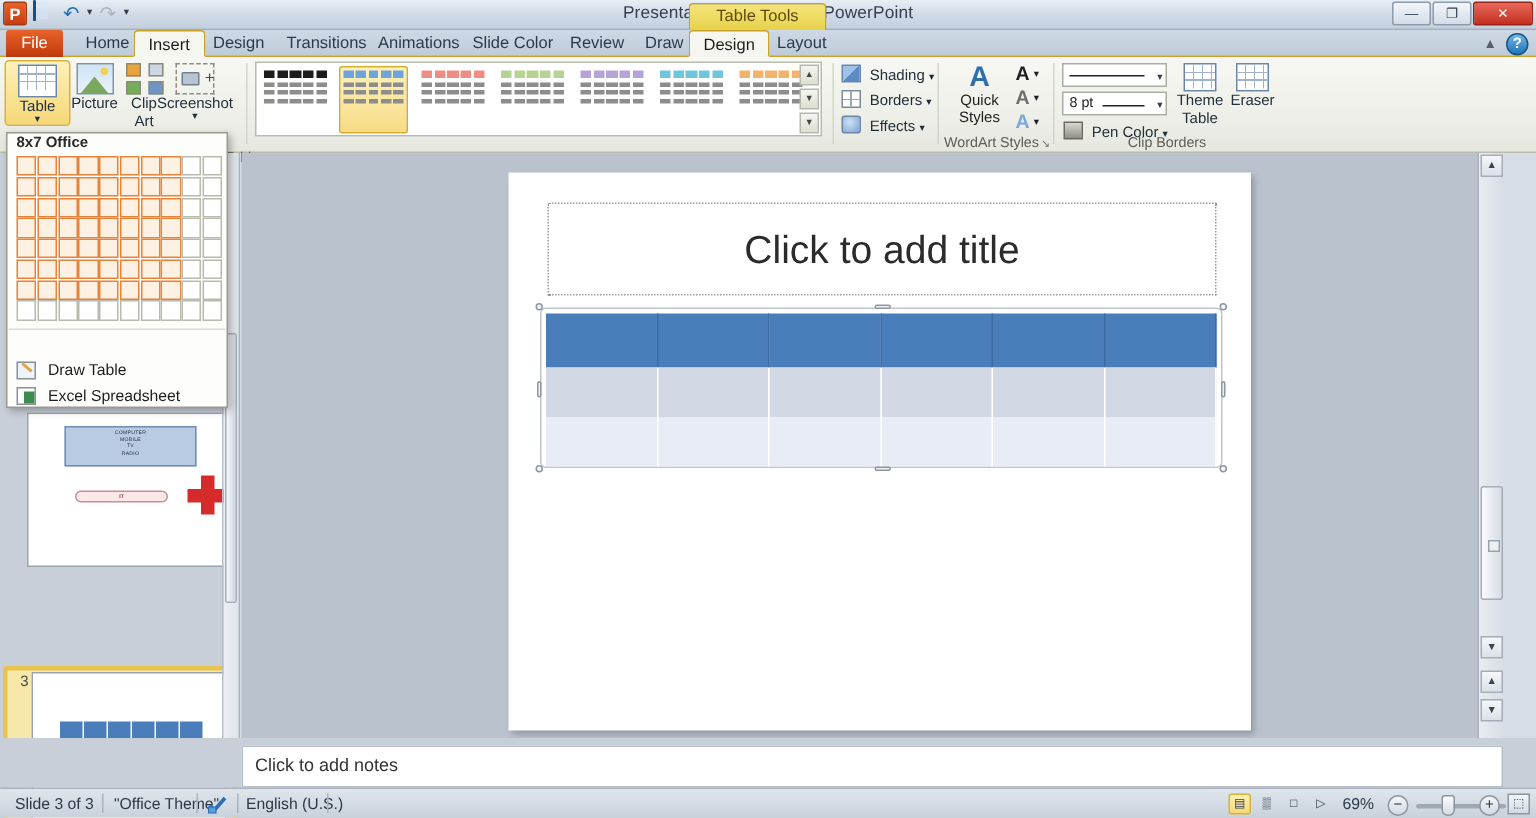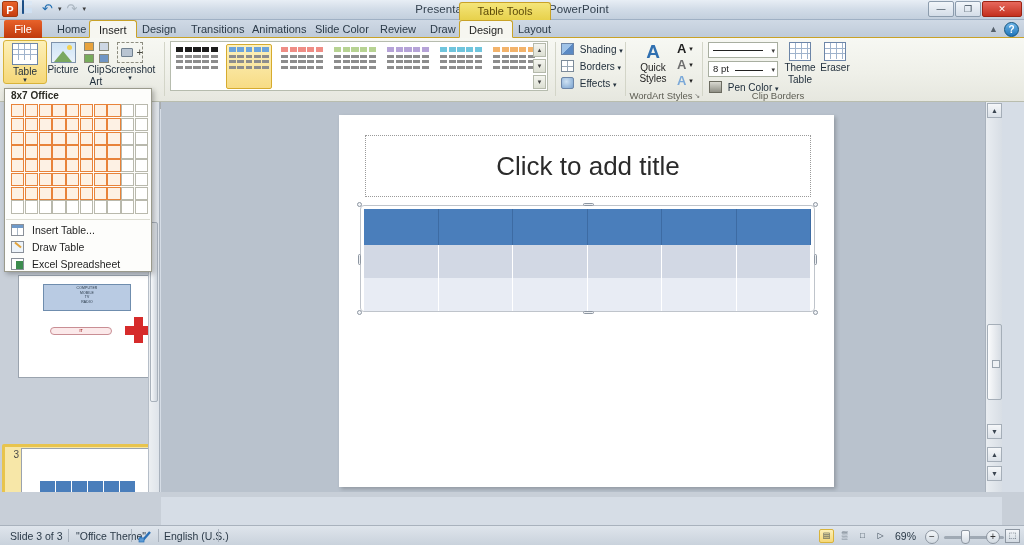--- a/index.html
+++ b/index.html
@@ -856,24 +856,20 @@
           <div class="gcell"></div>
           <div class="gcell"></div>
           <div class="gcell"></div>
           <div class="gcell"></div>
           <div class="gcell"></div>
           <div class="gcell"></div>
           <div class="gcell"></div>
         </div>
       </div>
     <div class="dsep"></div>
-    <div class="ditem" style="top:133px">
-      <span class="di di-insert"></span>
-      <span>Insert Table...</span>
-    </div>
     <div class="ditem" style="top:167px">
       <span class="di di-excel"></span>
       <span>Excel Spreadsheet</span>
     </div>
     <div class="ditem" style="top:150px">
       <span class="di di-draw"></span>
       <span>Draw Table</span>
     </div>
   </div>
 
@@ -927,20 +923,21 @@
       <div class="sbbtn" style="top:322px">▼</div>
       <div class="sbbtn" style="top:345px">▲<br></div>
       <div class="sbbtn" style="top:364px">▼</div>
     </div>
   </div>
 
   <div class="leftfill"></div>
   <div class="notesgap"></div>
   <div class="rightfill"></div>
 
+  <div class="notes">Click to add notes</div>
 
   <div class="statusbar">
     <div class="sbitem" style="left:10px">Slide 3 of 3</div>
     <div class="sbdiv" style="left:68px"></div>
     <div class="sbitem" style="left:76px">"Office Theme"</div>
     <div class="sbdiv" style="left:131px"></div>
     <div class="spellico" style="left:138px">
       <svg width="14" height="13" viewBox="0 0 14 13" aria-hidden="true">
         <path d="M2 7 L5 10 L12 2" stroke="#2a6fb5" stroke-width="2.4" fill="none"></path>
         <rect x="1" y="8" width="5" height="4" fill="#5c9bd6" stroke="#2a6fb5" stroke-width="0.7"></rect>

